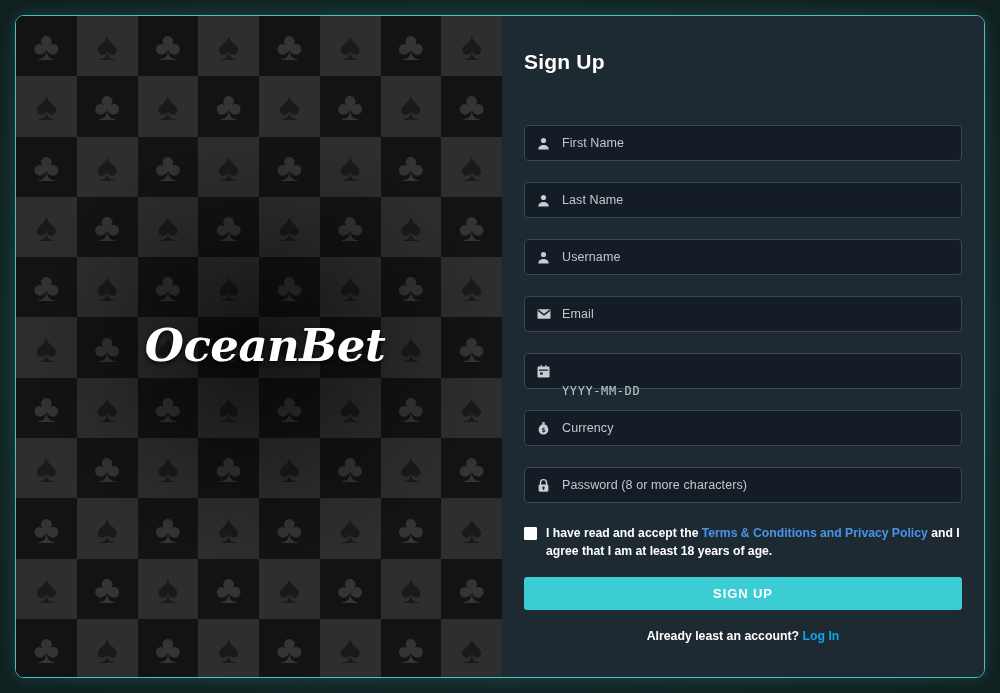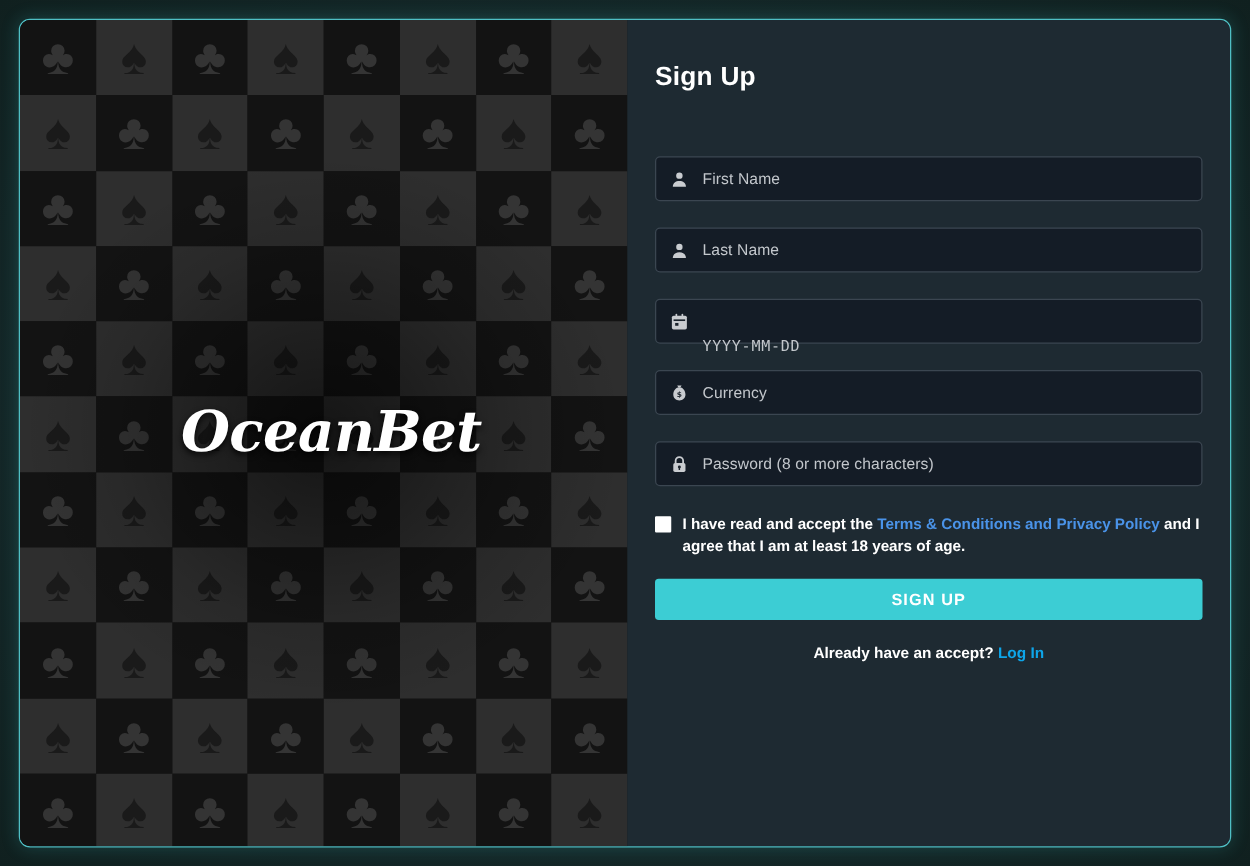--- a/index.html
+++ b/index.html
@@ -494,20 +494,38 @@
         </div>
         <div class="field">
           <span class="ficon">
             <svg width="15" height="15" viewBox="0 0 24 24" fill="currentColor">
               <circle cx="12" cy="7.2" r="4.1"></circle>
               <path d="M3.6 21.5c0-4.7 3.8-7.3 8.4-7.3s8.4 2.6 8.4 7.3z"></path>
             </svg>
           </span>
           <span class="fplaceholder">Last Name</span>
         </div>
+        <div class="field">
+          <span class="ficon">
+            <svg width="15" height="15" viewBox="0 0 24 24" fill="currentColor">
+              <circle cx="12" cy="7.2" r="4.1"></circle>
+              <path d="M3.6 21.5c0-4.7 3.8-7.3 8.4-7.3s8.4 2.6 8.4 7.3z"></path>
+            </svg>
+          </span>
+          <span class="fplaceholder">Username</span>
+        </div>
+        <div class="field">
+          <span class="ficon">
+            <svg width="16" height="16" viewBox="0 0 24 24" fill="none" stroke="currentColor" stroke-width="2.1">
+              <rect x="2.2" y="4.8" width="19.6" height="14.4" rx="1.6" fill="currentColor" stroke="none"></rect>
+              <path d="M3.4 6.6 12 13.2l8.6-6.6" stroke="#1b232c" stroke-width="2.2" stroke-linecap="round" stroke-linejoin="round"></path>
+            </svg>
+          </span>
+          <span class="fplaceholder">Email</span>
+        </div>
         <div class="field mono">
           <span class="ficon">
             <svg width="15" height="15" viewBox="0 0 24 24" fill="currentColor">
               <rect x="2.4" y="4" width="19.2" height="17.6" rx="2.2"></rect>
               <rect x="4.6" y="8.8" width="14.8" height="2.1" fill="#1b232c"></rect>
               <rect x="6.6" y="13.4" width="4.2" height="3.6" fill="#1b232c"></rect>
               <rect x="7.1" y="1.6" width="2.1" height="4" rx="1"></rect>
               <rect x="14.8" y="1.6" width="2.1" height="4" rx="1"></rect>
             </svg>
           </span>
@@ -539,17 +557,17 @@
     <div class="terms">
       <div class="checkbox"></div>
       <div class="terms-text">
         <span>I have read and accept the </span><a class="terms-link" href="#">Terms &amp; Conditions and Privacy Policy</a><span> and I agree that I am at least 18 years of age.</span>
       </div>
     </div>
 
     <button class="submit-btn">SIGN UP</button>
 
     <div class="login-line">
-      <span>Already have an accept? </span><a class="login-link" href="#">Log In</a>
+      <span>Already least an account? </span><a class="login-link" href="#">Log In</a>
     </div>
 
   </div>
 </div>
 
 </body></html>

